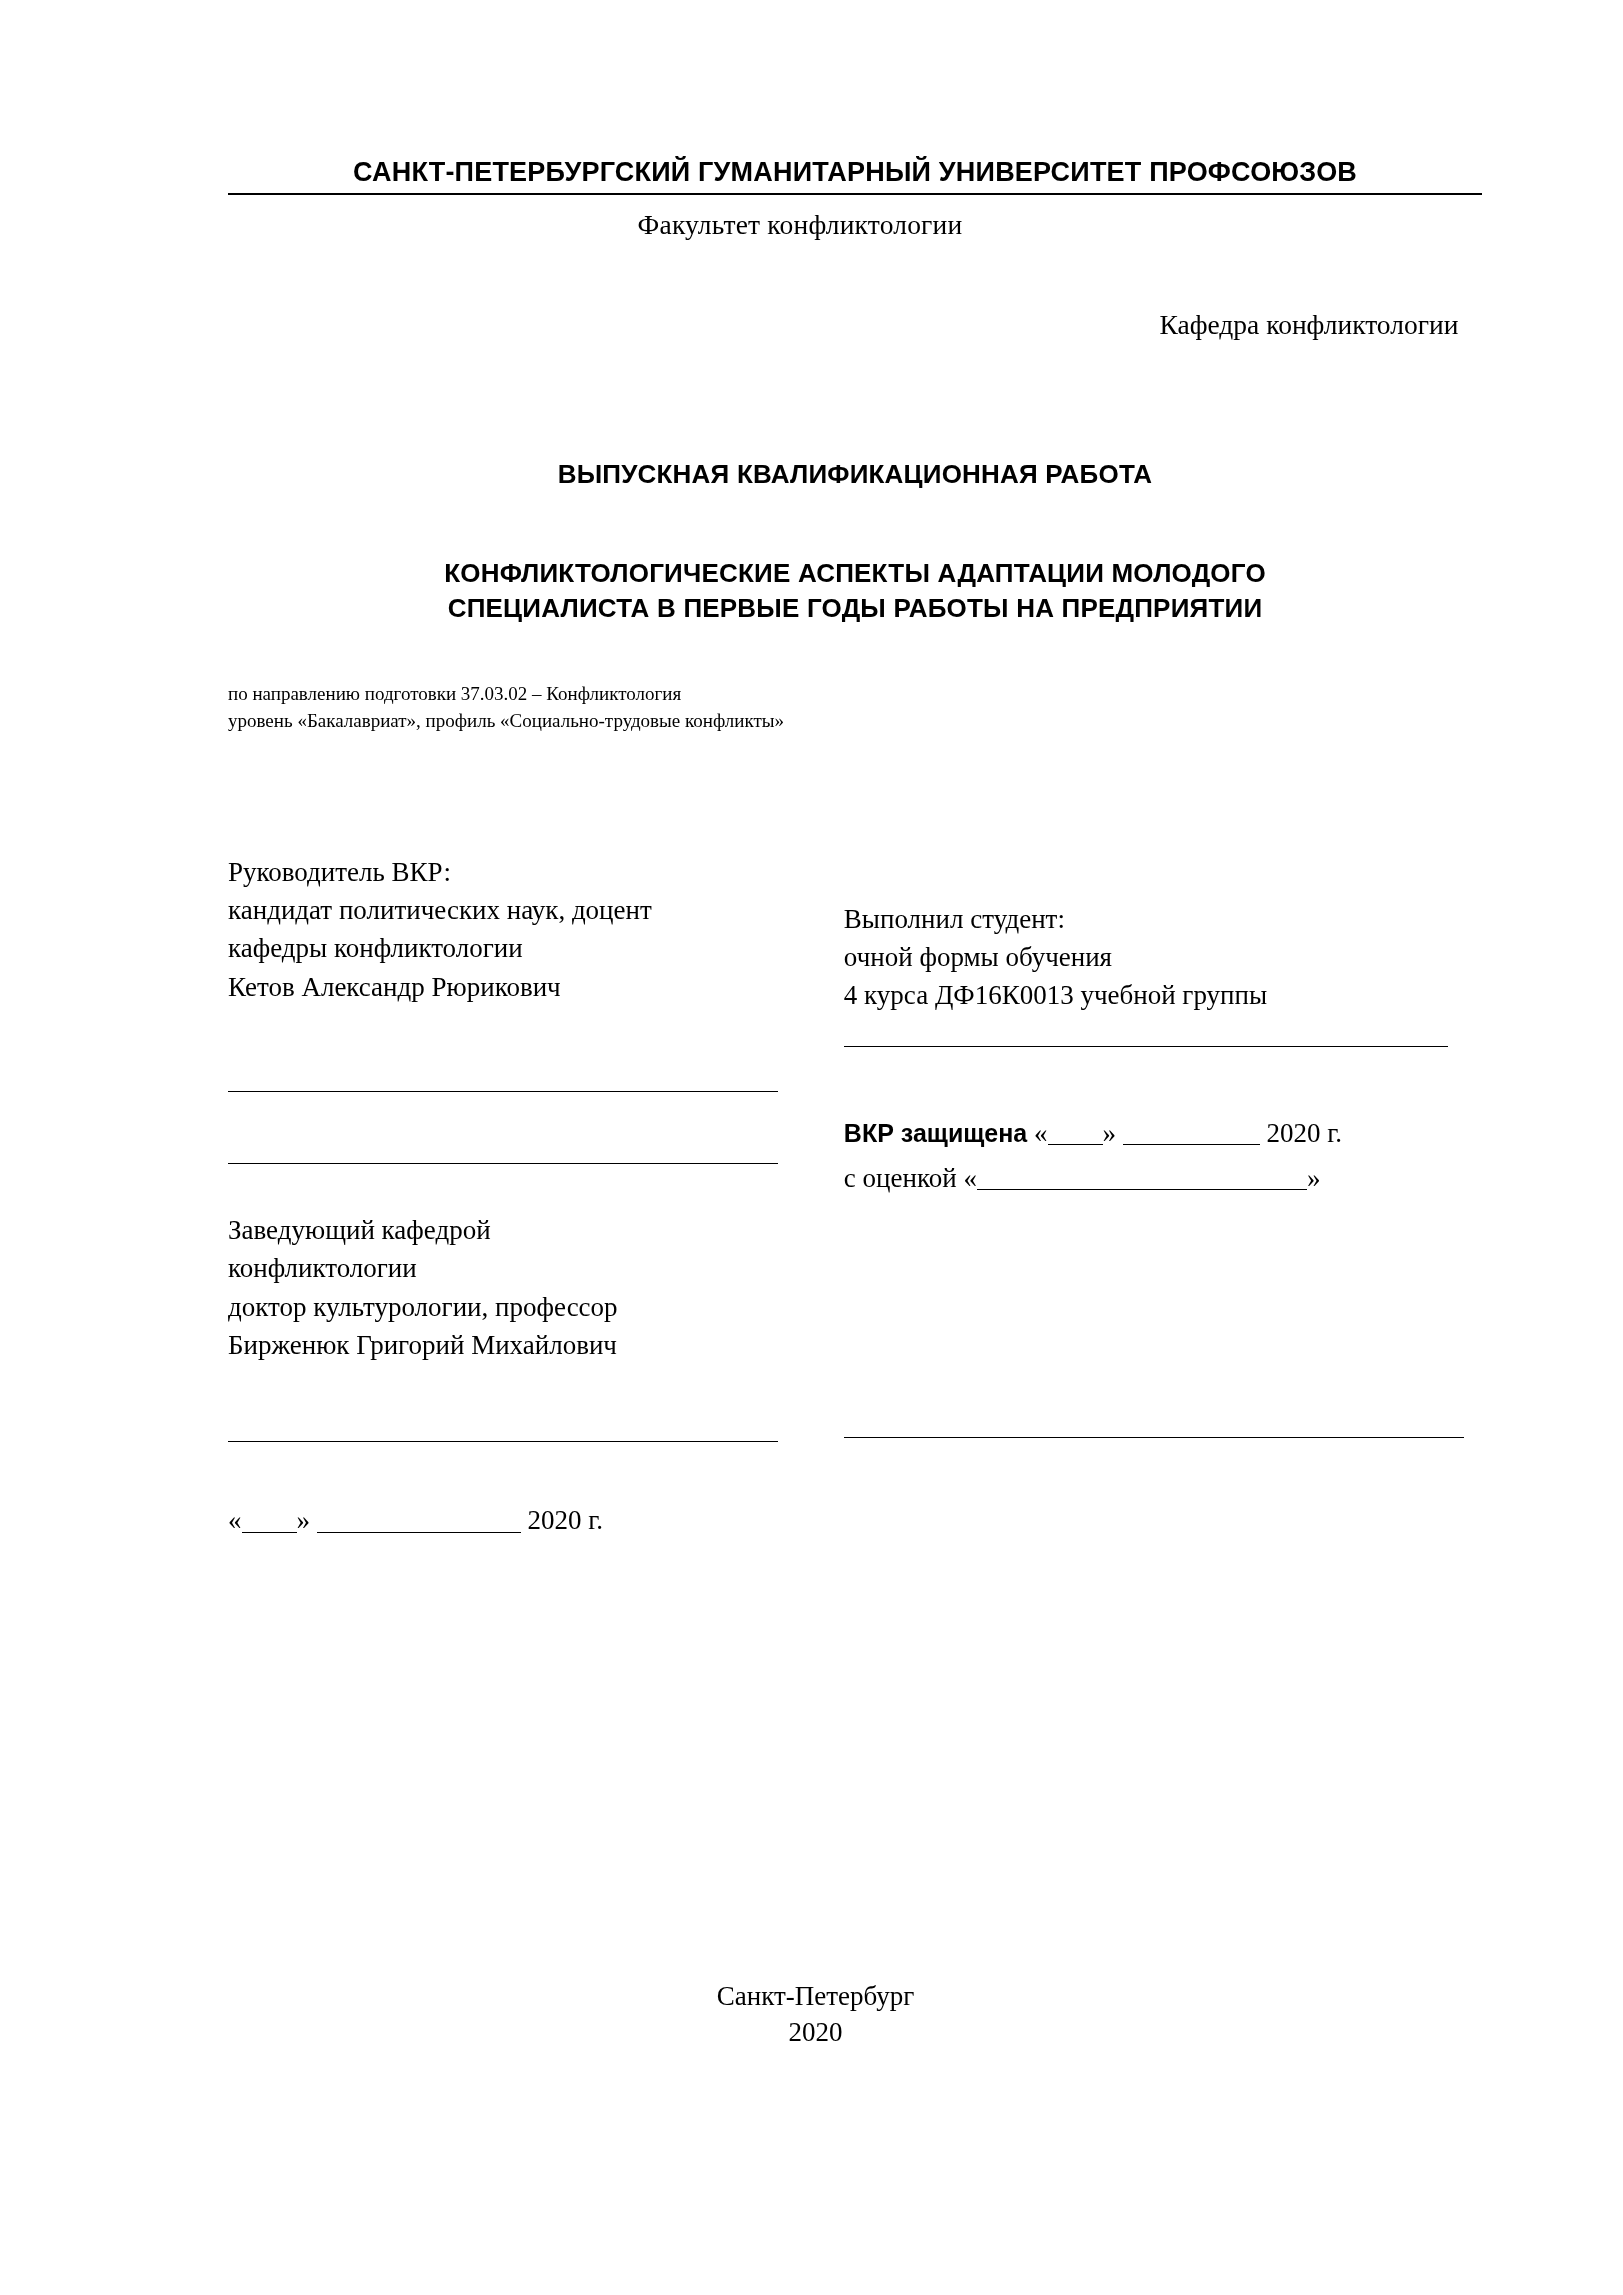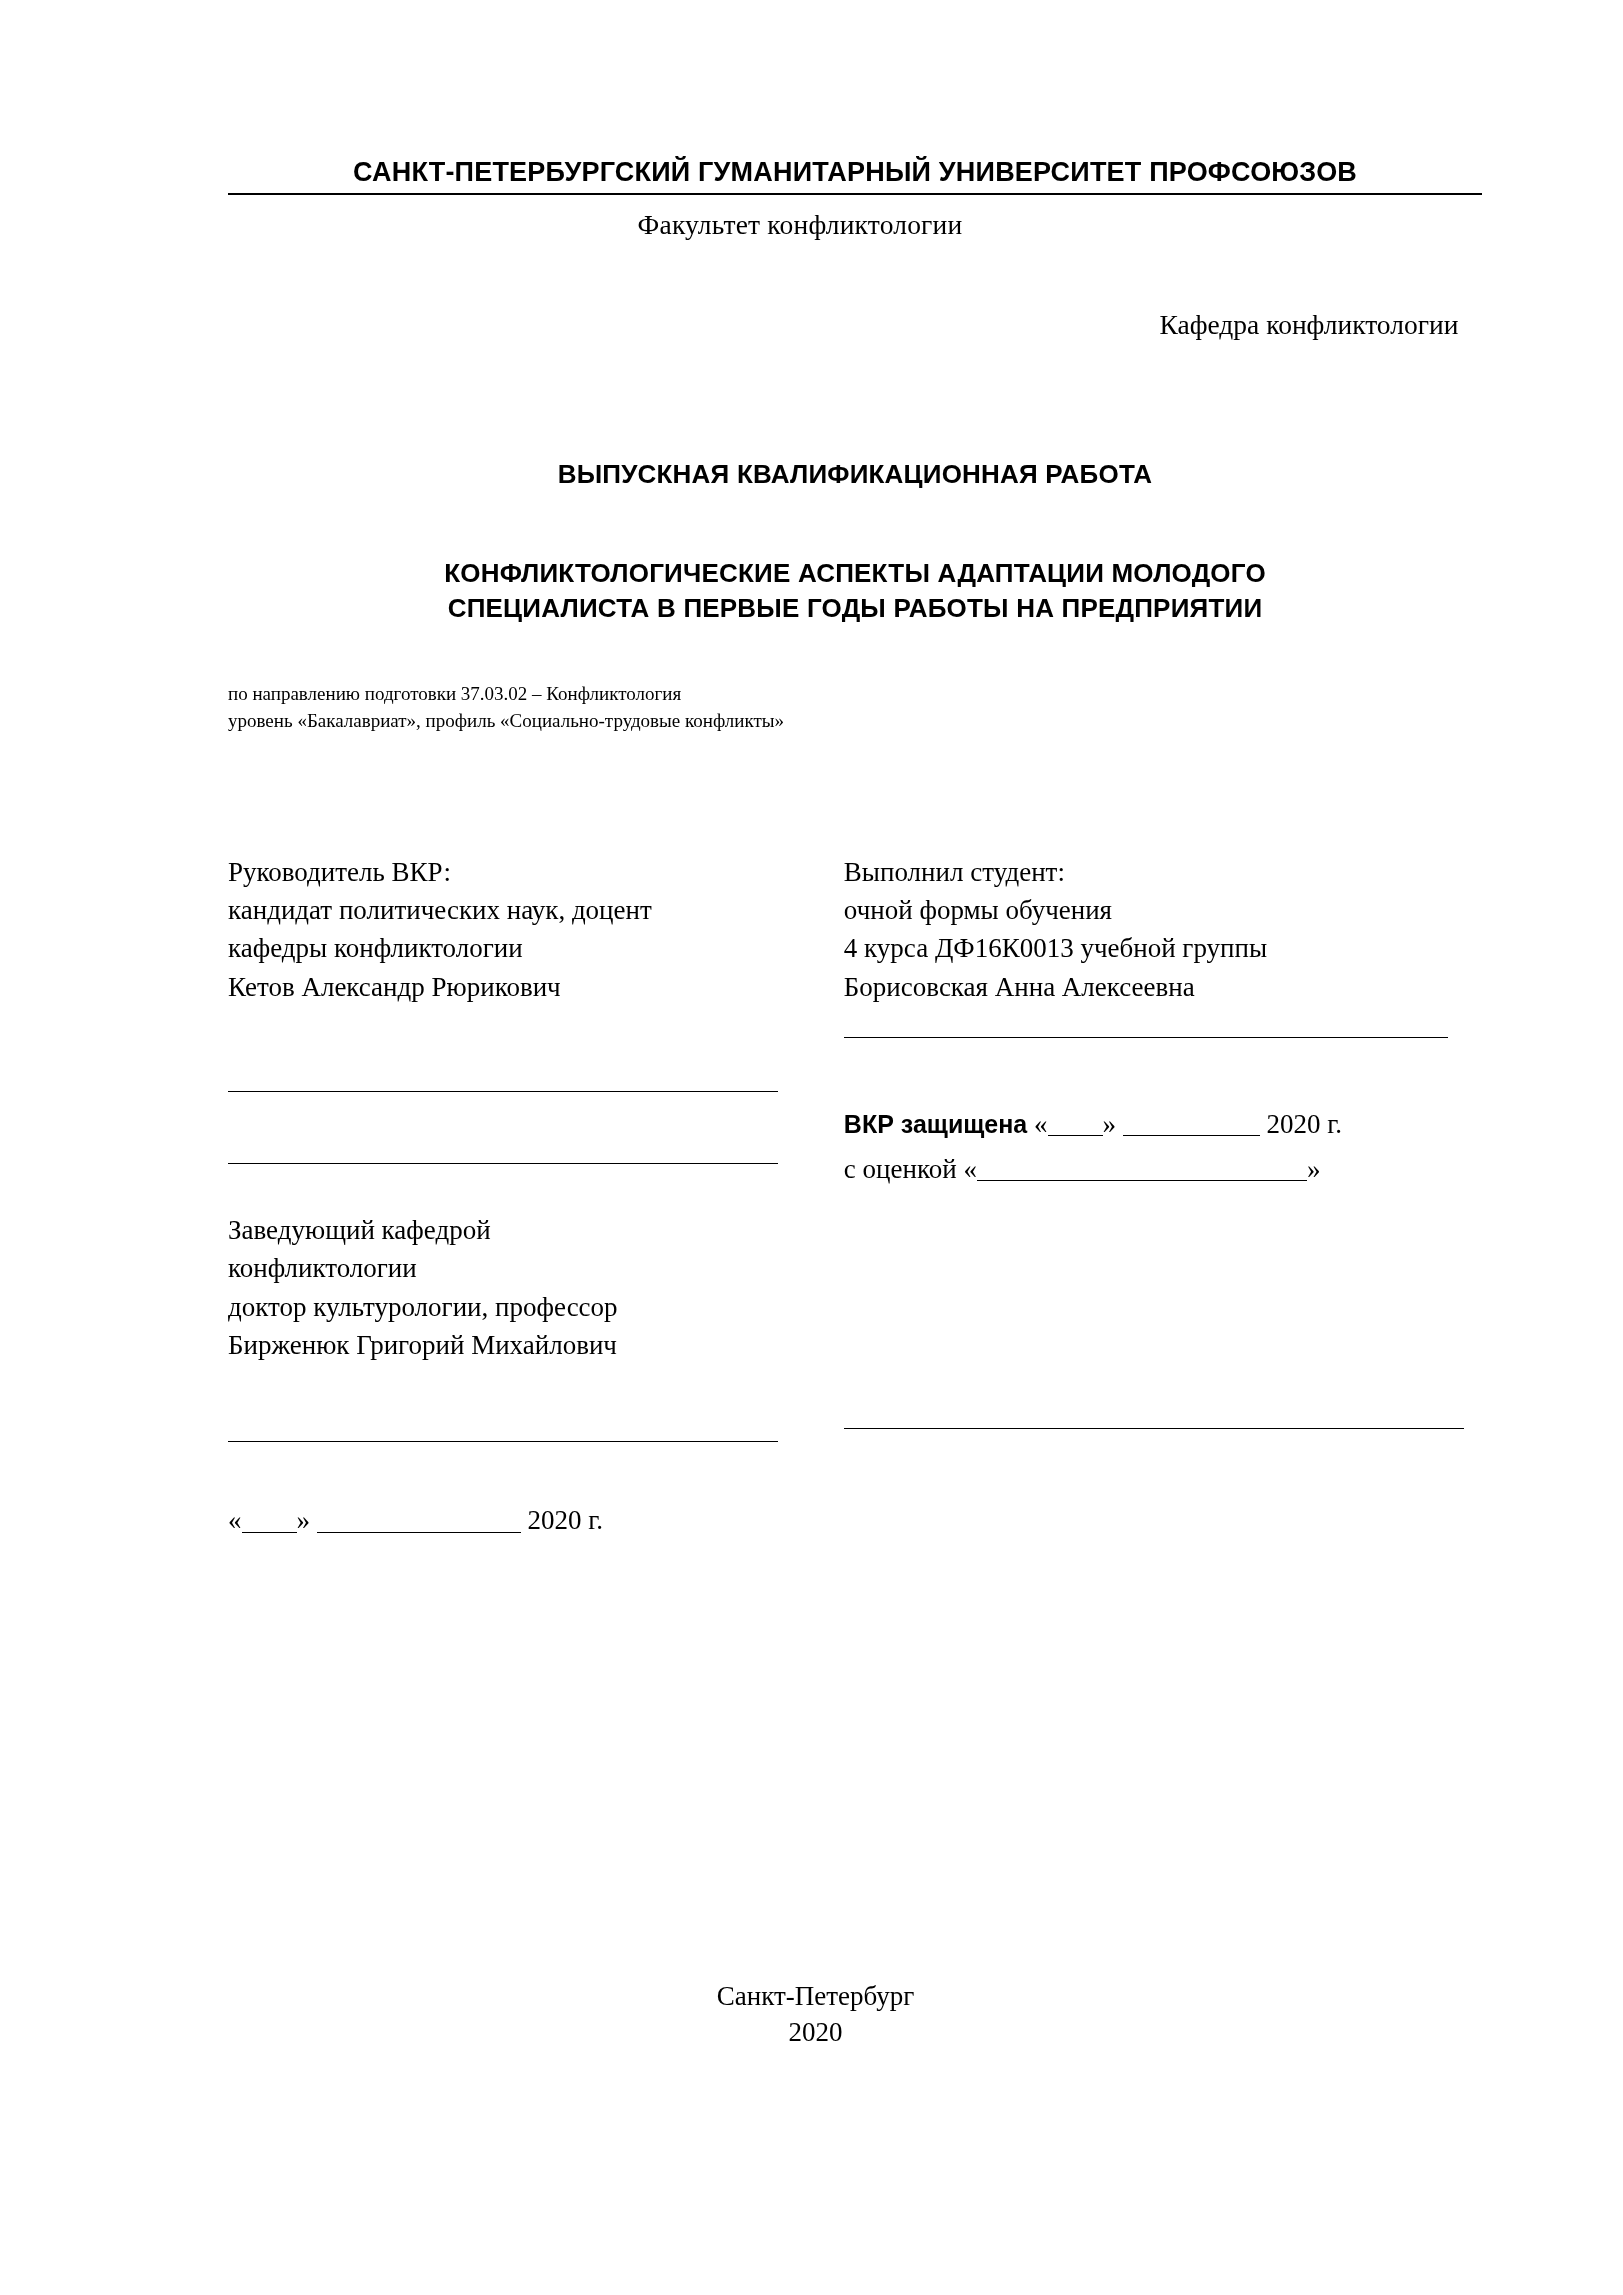--- a/index.html
+++ b/index.html
@@ -80,21 +80,21 @@
     margin-bottom: 118px;
   }
 
   
   .cols {
     display: flex;
     justify-content: space-between;
     align-items: flex-start;
   }
   .col-left { width: 636px; }
-  .col-right { width: 659px; }
+  .col-right { width: 659px; margin-top: 47px; }
 
   .line-txt {
     font-size: 27px;
     line-height: 1.42;
     white-space: nowrap;
   }
 
   .rule {
     border-bottom: 1.6px solid #000;
     height: 0;
@@ -212,21 +212,20 @@
           <span>«</span><span class="u-short"></span><span>»</span>
           <span class="u-date"></span>
           <span>2020 г.</span>
         </div>
       </div>
 
       <div class="col-right">
         <div class="line-txt">Выполнил студент:</div>
         <div class="line-txt">очной формы обучения</div>
         <div class="line-txt">4 курса ДФ16К0013 учебной группы</div>
-        <div class="line-txt">Борисовская Анна Алексеевна</div>
 
         <div class="rule rule-right-1"></div>
 
         <div class="gap-a"></div>
 
         <div class="defended">
           <b>ВКР защищена</b>
           <span>«</span><span class="u-short"></span><span>»</span>
           <span class="u-mid"></span>
           <span>2020 г.</span>

